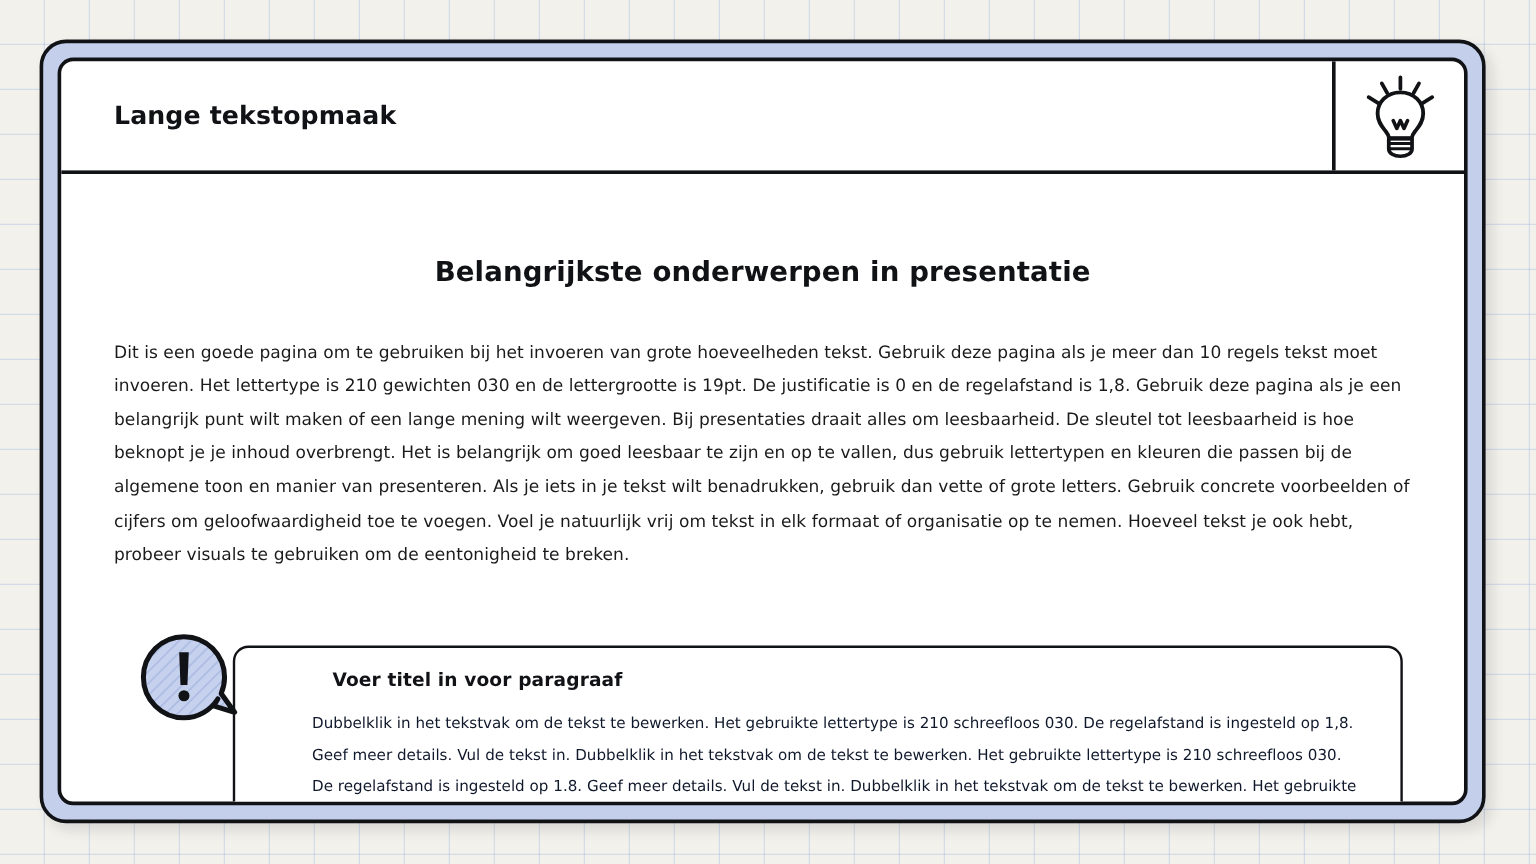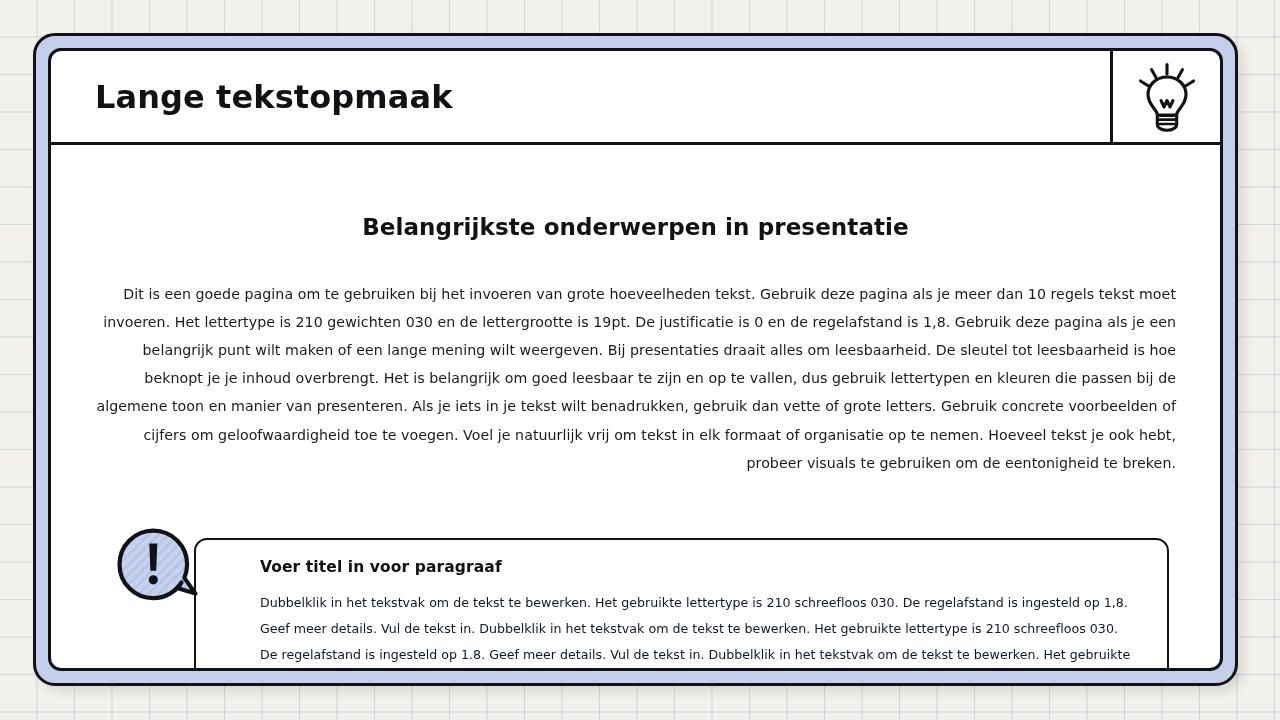--- a/index.html
+++ b/index.html
@@ -67,21 +67,21 @@
   }
 
   #header-title-area {
     flex: 1 1 auto;
     display: flex;
     align-items: center;
     padding-left: 44px;
   }
 
   #slide-title {
-    font-size: 32px;
+    font-size: 21px;
     font-weight: 600;
     color: #111216;
     letter-spacing: 0.1px;
     line-height: 1;
   }
 
   #header-icon-area {
     flex: 0 0 110px;
     border-left: 3px solid #111216;
     display: flex;
@@ -108,21 +108,21 @@
     color: #111216;
     margin-top: 53px;
     letter-spacing: 0.1px;
   }
 
   #body-paragraph {
     margin-top: 40px;
     font-size: 14.2px;
     line-height: 1.98;
     color: #1a1a1c;
-    text-align: right;
+    text-align: left;
     letter-spacing: 0.05px;
   }
 
   
   #callout {
     position: relative;
     margin-top: 31px;
     height: 176px;
   }
 
@@ -136,20 +136,21 @@
     border-radius: 13px;
     background: #ffffff;
     padding: 18px 32px 10px 64px;
   }
 
   #callout-title {
     font-size: 15.5px;
     font-weight: 600;
     color: #111216;
     letter-spacing: 0.1px;
+    margin-left: 17px;
   }
 
   #callout-text {
     margin-top: 14px;
     font-size: 12.6px;
     line-height: 2.07;
     color: #0f172a;
     letter-spacing: 0.02px;
   }
 

